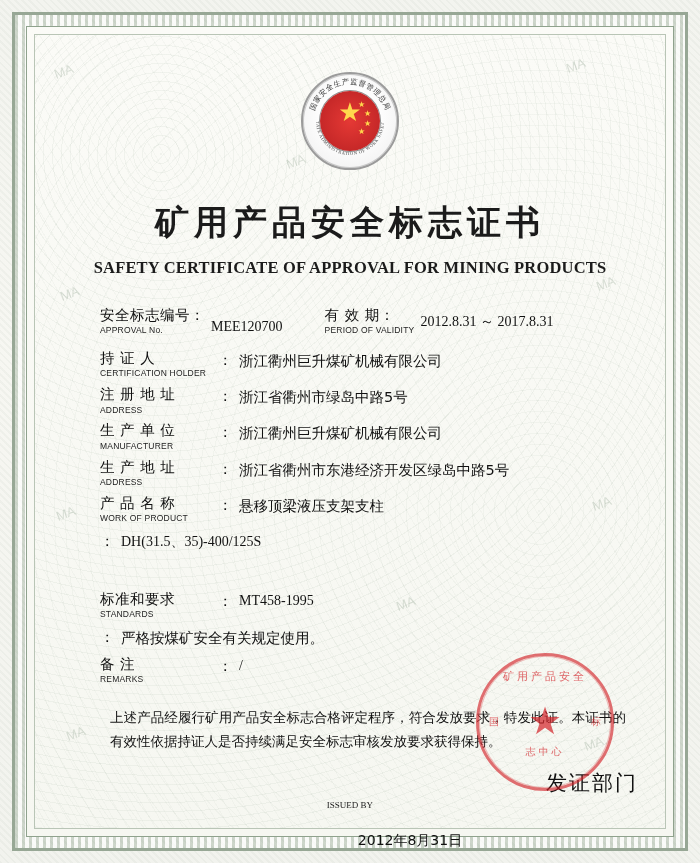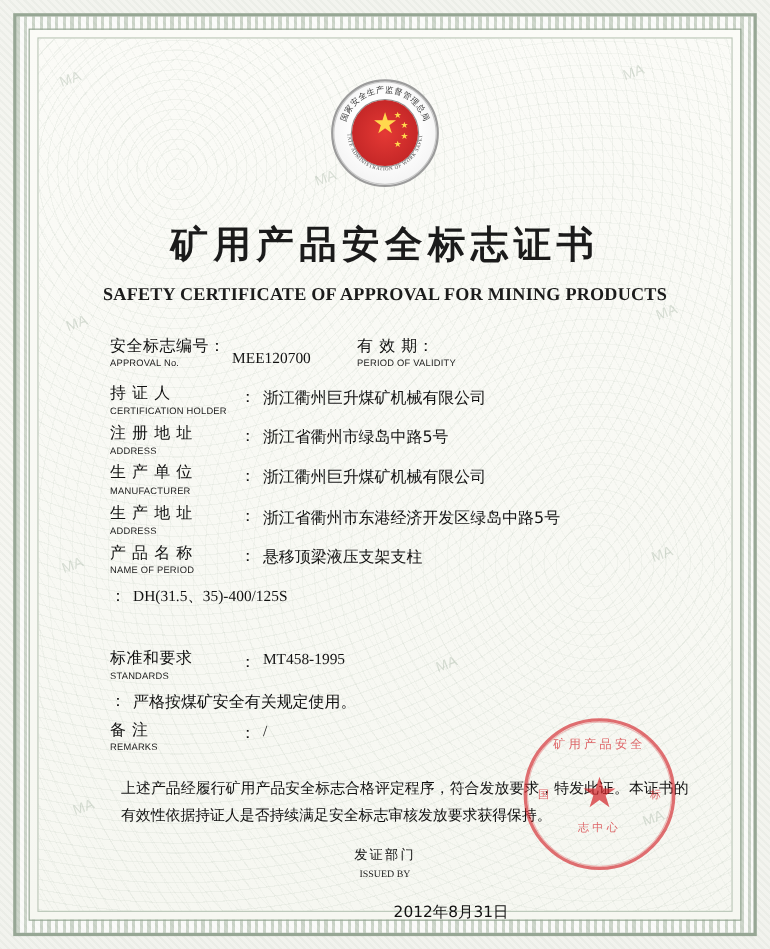--- a/index.html
+++ b/index.html
@@ -220,24 +220,25 @@
   }
 
   
   .issuer {
     margin-top: 16px;
     text-align: center;
     position: relative;
     z-index: 2;
   }
   .issuer .cn {
-    font-size: 12px;
+    font-size: 21px;
     letter-spacing: 2px;
     color: #111;
     font-family: Liberation Serif, serif;
+    text-align: right;
   }
   .issuer .en {
     font-size: 9px;
     margin-top: 3px;
     color: #222;
     font-family: "Liberation Serif", serif;
   }
   .issue-date {
     margin-top: 22px;
     text-align: center;
@@ -362,20 +363,21 @@
           <span class="lbl-cn">安全标志编号：</span>
           <span class="lbl-en">APPROVAL No.</span>
         </div>
         <span class="val val-en">MEE120700</span>
       </div>
       <div class="approval-right">
         <div class="lbl-block">
           <span class="lbl-cn">有 效 期：</span>
           <span class="lbl-en">PERIOD OF VALIDITY</span>
         </div>
+        <span class="val val-en">2012.8.31 ～ 2017.8.31</span>
       </div>
     </div>
 
     <div class="fields">
 
       <div class="frow">
         <div class="lbl-block">
           <span class="lbl-cn spread">持 证 人</span>
           <span class="lbl-en">CERTIFICATION HOLDER</span>
         </div>
@@ -406,21 +408,21 @@
           <span class="lbl-cn spread">生 产 地 址</span>
           <span class="lbl-en">ADDRESS</span>
         </div>
         <span class="colon lbl-cn">：</span>
         <span class="val">浙江省衢州市东港经济开发区绿岛中路5号</span>
       </div>
 
       <div class="frow">
         <div class="lbl-block">
           <span class="lbl-cn spread">产 品 名 称</span>
-          <span class="lbl-en">NAME OF PERIOD</span>
+          <span class="lbl-en">WORK OF PRODUCT</span>
         </div>
         <span class="colon lbl-cn">：</span>
         <span class="val">悬移顶梁液压支架支柱</span>
       </div>
 
       <div class="frow">
         <span class="colon lbl-cn">：</span>
         <span class="val val-en">DH(31.5、35)-400/125S</span>
       </div>
 

